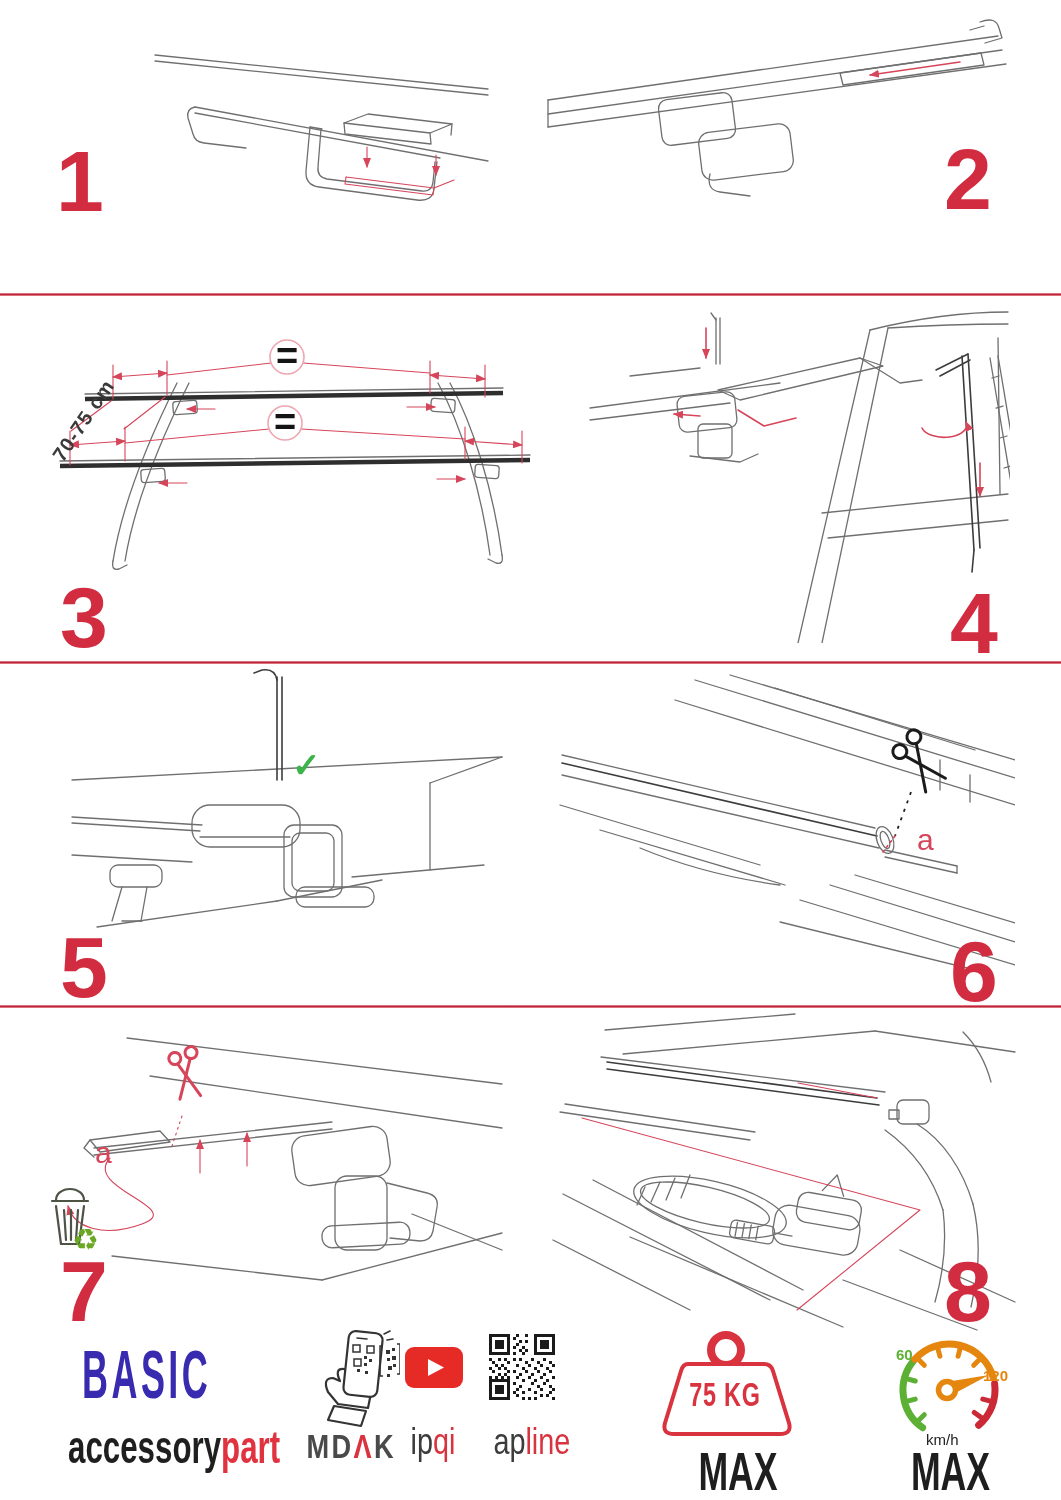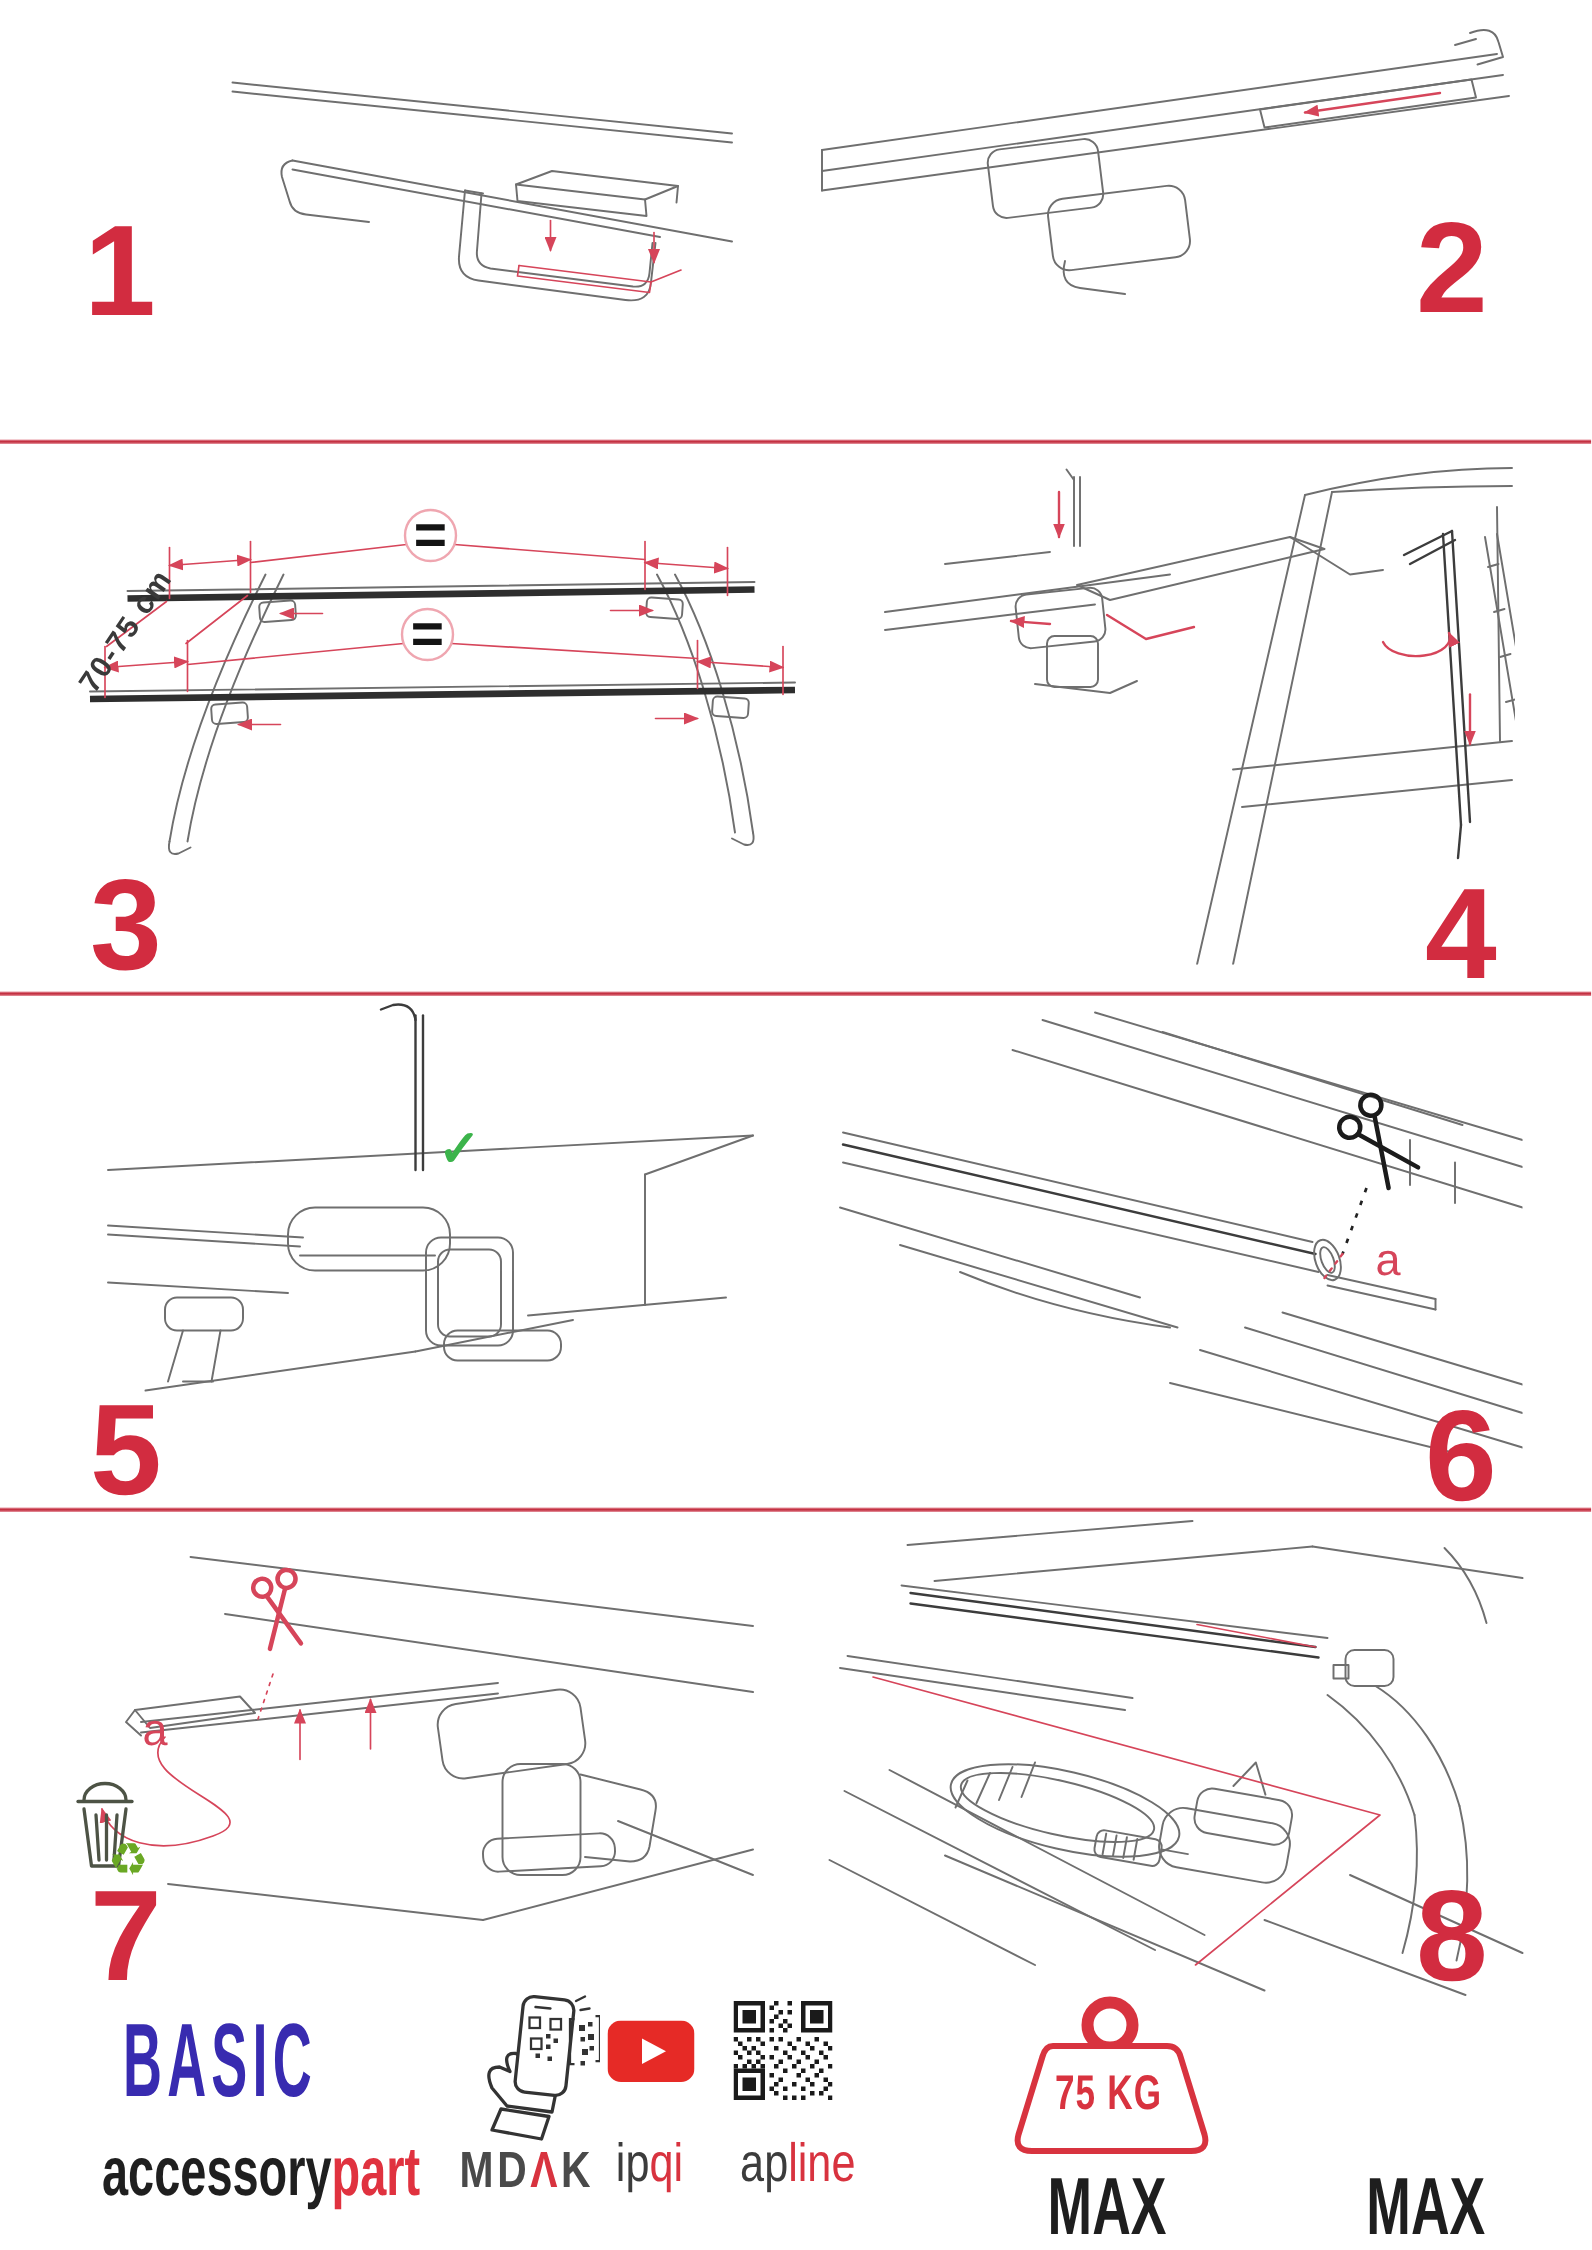--- a/index.html
+++ b/index.html
@@ -448,26 +448,43 @@
            M24,24h3v3h-3z M30,24h3v3h-3z M36,27h3v3h-3z M42,24h3v3h-3z M48,27h3v3h-3z M54,24h3v3h-3z M60,27h3v3h-3z M27,30h3v3h-3z M33,33h3v3h-3z M39,30h3v3h-3z M45,33h3v3h-3z M51,30h3v3h-3z M57,33h3v3h-3z M63,30h3v3h-3z
            M24,36h3v3h-3z M30,39h3v3h-3z M36,36h3v3h-3z M42,39h3v3h-3z M48,36h3v3h-3z M54,39h3v3h-3z M60,36h3v3h-3z M27,42h3v3h-3z M33,45h3v3h-3z M39,42h3v3h-3z M45,45h3v3h-3z M51,42h3v3h-3z M57,45h3v3h-3z M63,42h3v3h-3z
            M24,48h3v3h-3z M30,51h3v3h-3z M42,48h3v3h-3z M48,51h3v3h-3z M54,48h3v3h-3z M60,51h3v3h-3z M27,54h3v3h-3z M33,57h3v3h-3z M39,54h3v3h-3z M45,57h3v3h-3z M51,54h3v3h-3z M63,54h3v3h-3z M57,60h3v3h-3z M27,60h3v3h-3z M33,63h3v3h-3z M45,63h3v3h-3z M51,60h3v3h-3z M39,63h3v3h-3z M60,57h3v3h-3z M63,63h3v3h-3z M24,57h3v3h-3z"></path>
       </g>
     </svg>
   </figure>
   <div class="brand-small" style="left:484px;top:1424px;width:94px">
     <span>ap</span><span class="red-part">line</span>
   </div>
 
-  <figure class="panel" style="left:668px;top:1328px">
+  <figure class="panel" style="left:654px;top:1328px">
     <svg width="140" height="120" viewBox="0 0 140 120">
       <circle cx="72" cy="22" r="15" fill="none" stroke="#d8333f" stroke-width="8"></circle>
       <path d="M34,36 h76 q7,0 9,7 l16,52 q3,11 -9,11 H20 q-12,0 -9,-11 l16,-52 q2,-7 7,-7 Z" fill="#ffffff" stroke="#d8333f" stroke-width="4" stroke-linejoin="round"></path>
       <g transform="translate(71,78) scale(0.78,1.08)">
         <text class="weight-value" x="0" y="0" text-anchor="middle">75 KG</text>
       </g>
     </svg>
   </figure>
   <div class="max-label" style="left:668px;top:1444px;width:140px">MAX</div>
 
+  <figure class="panel" style="left:883px;top:1330px">
+    <svg width="135" height="120" viewBox="0 0 135 120">
+      <g fill="none" stroke-linecap="round">
+        <path d="M39.6,97.7 A46,46 0 0 1 30.8,30.4" stroke="#5cb033" stroke-width="7"></path>
+        <path d="M31.8,29.2 A46,46 0 0 1 110.4,48.1" stroke="#e5860f" stroke-width="7"></path>
+        <path d="M111.6,53.6 A46,46 0 0 1 95.6,95.2" stroke="#cc2936" stroke-width="7"></path>
+        <path d="M33.5,92.5 L41.3,84.7 M21.6,71.9 L32.2,69.1 M21.6,48.1 L32.2,51.0" stroke="#5cb033" stroke-width="5"></path>
+        <path d="M33.5,27.5 L41.3,35.3 M54.1,15.6 L56.9,26.2 M77.9,15.6 L75.1,26.2 M98.5,27.5 L90.7,35.3" stroke="#e5860f" stroke-width="5"></path>
+        <path d="M110.4,71.9 L99.8,69.1 M101.2,89.6 L91.3,82.5" stroke="#cc2936" stroke-width="5"></path>
+      </g>
+      <polygon points="63,52 106,45 63,68" fill="#e5860f"></polygon>
+      <circle cx="64" cy="60" r="8.5" fill="#ffffff" stroke="#e5860f" stroke-width="5.5"></circle>
+      <text class="speed-tick-low" x="13" y="30">60</text>
+      <text class="speed-tick-high" x="100" y="51">120</text>
+      <text class="speed-unit" x="43" y="115">km/h</text>
+    </svg>
+  </figure>
   <div class="max-label" style="left:883px;top:1444px;width:135px">MAX</div>
 
 </div>
 
 </body></html>

